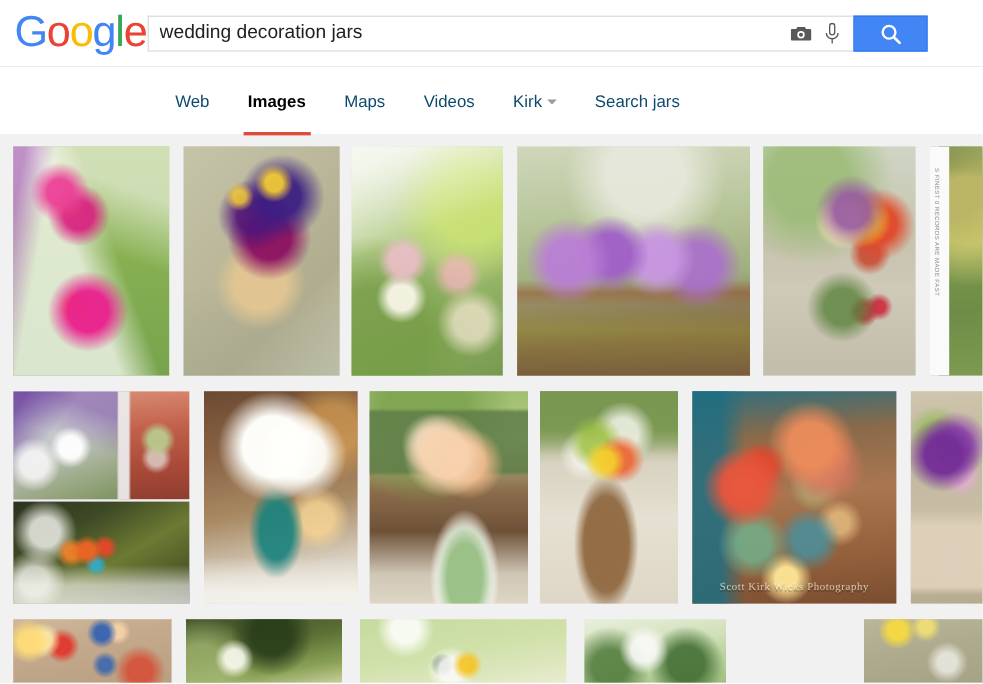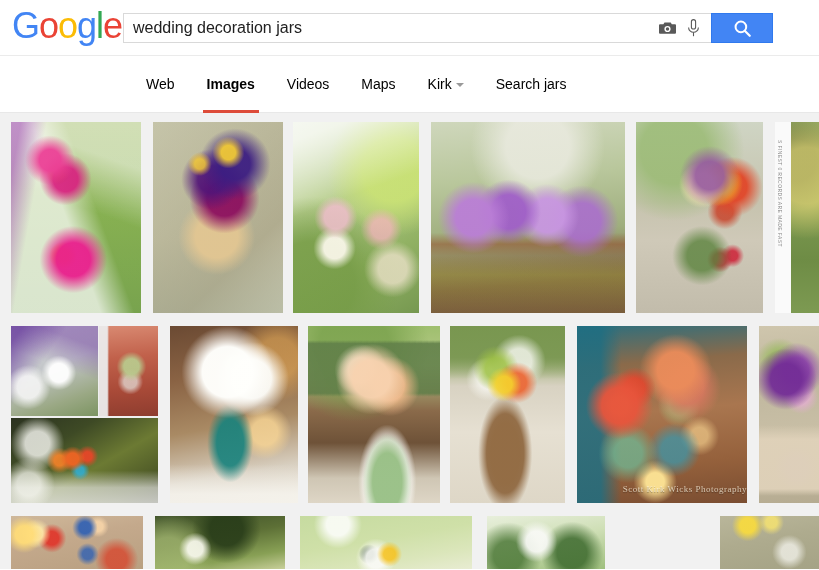--- a/index.html
+++ b/index.html
@@ -98,21 +98,21 @@
     height: 57px;
     display: flex;
     align-items: flex-start;
     gap: 0px;
   }
   .nav-tab {
     position: relative;
     padding: 20px 16px 0 16px;
     height: 57px;
     font-size: 14px;
-    color: #000000;
+    color: #0c4a6e;
     cursor: pointer;
     white-space: nowrap;
   }
   .nav-tab.active {
     color: #000000;
     font-weight: bold;
   }
   .nav-tab.active::after {
     content: "";
     position: absolute;
@@ -366,21 +366,21 @@
     left: 2px; top: 18px;
     font-size: 5px;
     letter-spacing: 0.4px;
     color: #8a8a8a;
     writing-mode: vertical-rl;
     white-space: nowrap;
   }
   .photo-watermark {
     position: absolute;
     left: 0; right: 0; bottom: 9px;
-    text-align: right;
+    text-align: center;
     font-family: "Liberation Serif", serif;
     font-size: 9px;
     letter-spacing: 0.5px;
     color: rgba(255,245,225,0.72);
     text-shadow: 0 1px 1px rgba(0,0,0,0.35);
     white-space: nowrap;
     pointer-events: none;
   }
 </style>
 </head>
@@ -424,24 +424,24 @@
 
 <div id="nav">
   <div id="nav-inner">
     <div class="nav-tab">
       <span>Web</span>
     </div>
     <div class="nav-tab active">
       <span>Images</span>
     </div>
     <div class="nav-tab">
+      <span>Maps</span>
+    </div>
+    <div class="nav-tab">
       <span>Videos</span>
-    </div>
-    <div class="nav-tab">
-      <span>Maps</span>
     </div>
     <div class="nav-tab">
       <span>Kirk</span><span class="caret"></span>
     </div>
     <div class="nav-tab">
       <span>Search jars</span>
     </div>
   </div>
 </div>
 

